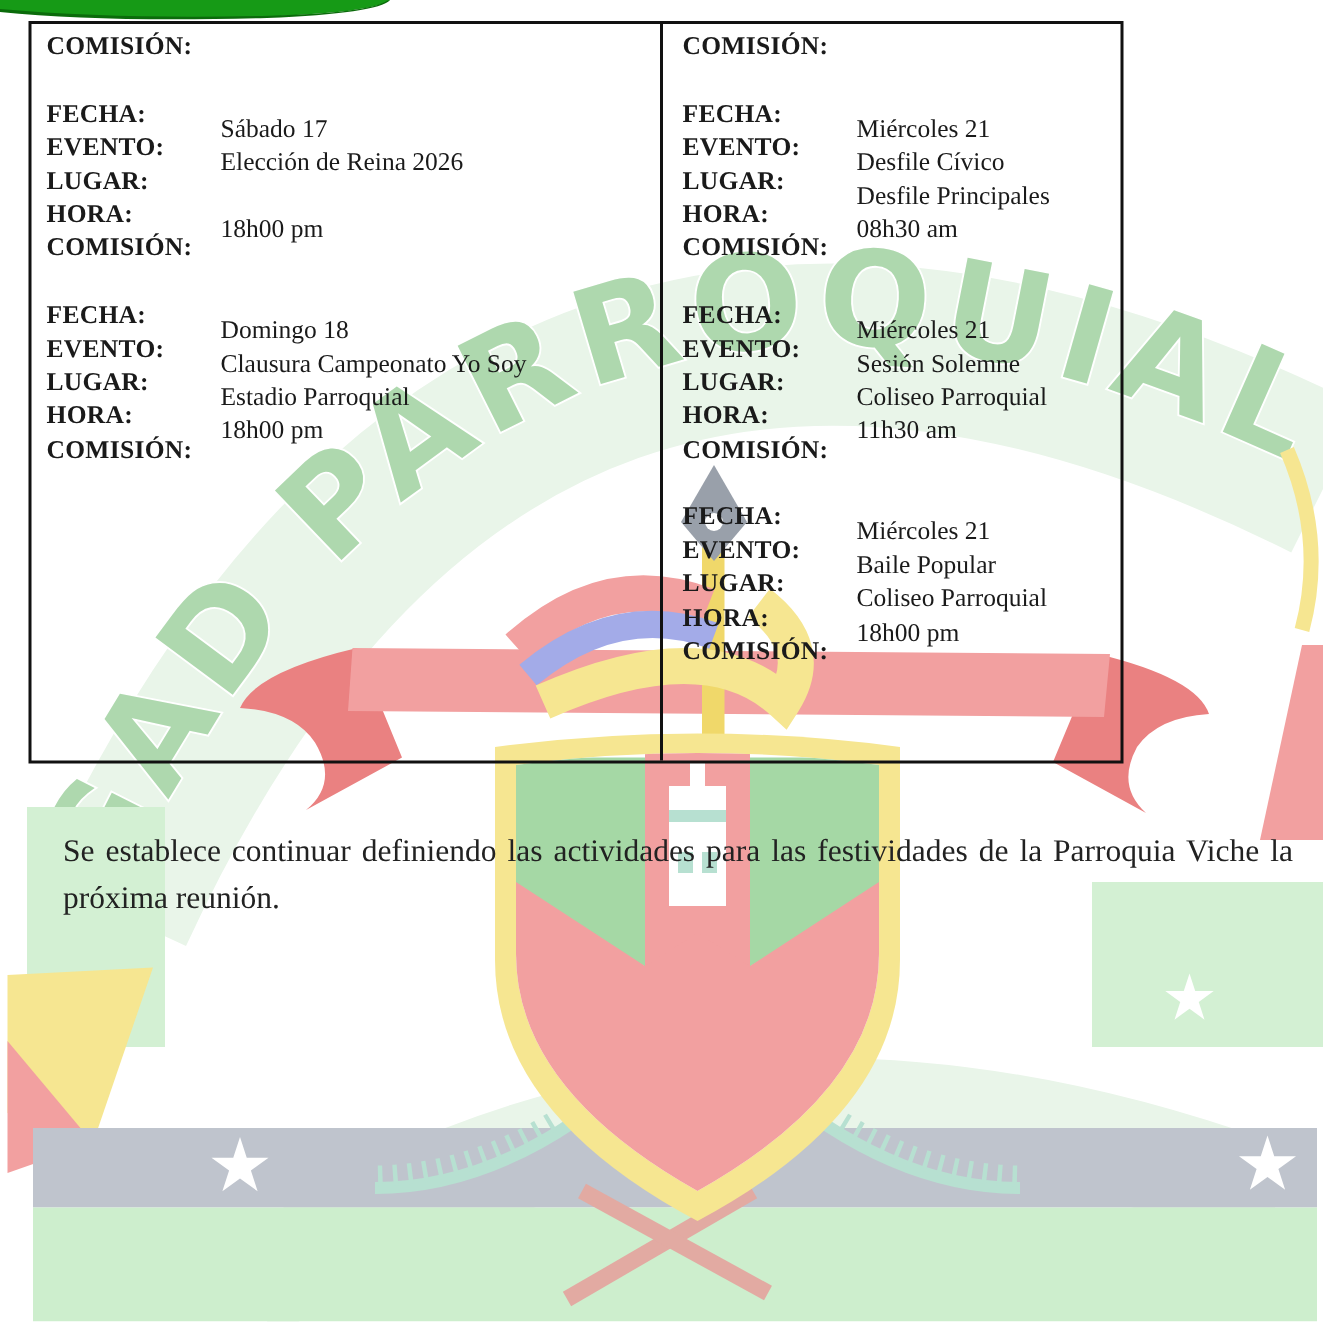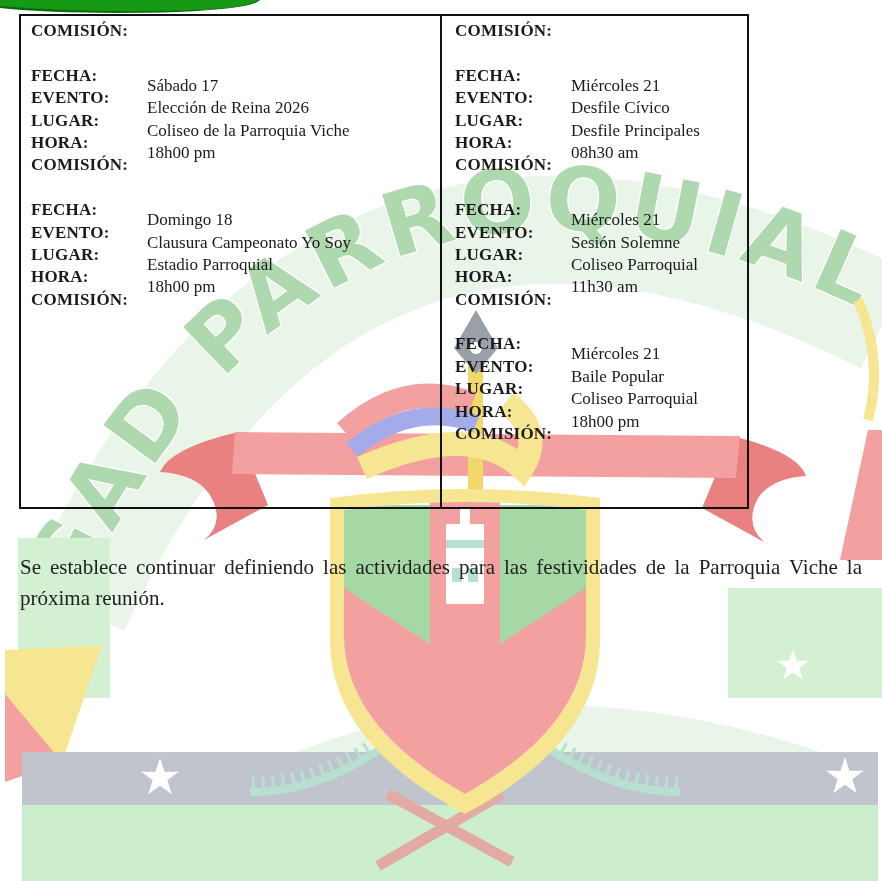--- a/index.html
+++ b/index.html
@@ -26,21 +26,21 @@
   .line .val{white-space:nowrap;margin-top:10px;}
   .line.blank{visibility:hidden;}
 
   .paragraphs{
     position:absolute;top:552px;left:20px;width:842px;color:#222;
   }
   .para{
     margin:0 0 24px 0;font-size:21px;line-height:31px;
     text-align:justify;
   }
-  .para:last-child{margin-bottom:0;}
+  .para:last-child{margin-bottom:0;margin-left:22px;}
 </style>
 </head>
 <body>
 
 <svg id="decor" viewBox="0 0 882 881" xmlns="http://www.w3.org/2000/svg" aria-hidden="true">
   <defs>
     <path id="arcPath" d="M 75,608 Q 335,45 885,320" fill="none"></path>
     <path id="arcPathBottom" d="M 165,862 Q 465,655 852,800" fill="none"></path>
     <path id="star" d="M0,-1 L0.2245,-0.309 L0.9511,-0.309 L0.3633,0.118 L0.5878,0.809 L0,0.382 L-0.5878,0.809 L-0.3633,0.118 L-0.9511,-0.309 L-0.2245,-0.309 Z"></path>
     <clipPath id="shieldClip">
@@ -142,21 +142,20 @@
         <div class="line">
           <span class="lbl">FECHA:</span>
           <span class="val">Sábado 17</span>
         </div>
         <div class="line">
           <span class="lbl">EVENTO:</span>
           <span class="val">Elección de Reina 2026</span>
         </div>
         <div class="line">
           <span class="lbl">LUGAR:</span>
-          <span class="val">Coliseo de la Parroquia Viche</span>
         </div>
         <div class="line">
           <span class="lbl">HORA:</span>
           <span class="val">18h00 pm</span>
         </div>
         <div class="line">
           <span class="lbl">COMISIÓN:</span>
         </div>
         <div class="line blank">&nbsp;</div>
         <div class="line">

